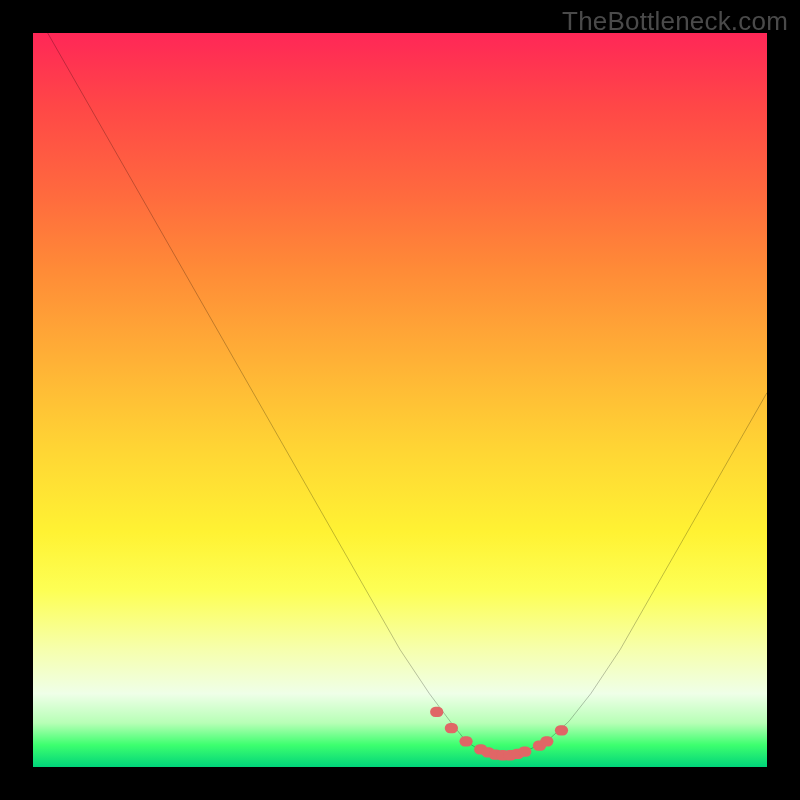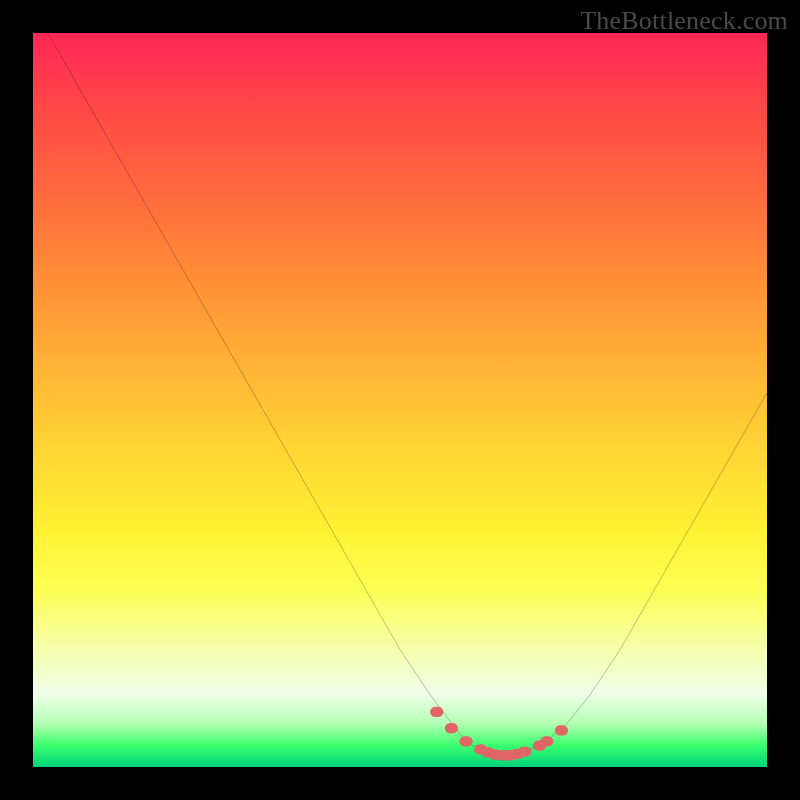--- a/index.html
+++ b/index.html
@@ -7,21 +7,21 @@
   .frame {
     position: relative;
     width: 800px;
     height: 800px;
     background: #000;
   }
   .watermark {
     position: absolute;
     top: 6px;
     right: 12px;
-    font-family: Liberation Serif, serif;
+    font-family: Liberation Sans, sans-serif;
     font-size: 26px;
     font-weight: 400;
     color: #4a4a4a;
     letter-spacing: 0.2px;
     z-index: 10;
   }
   .plot {
     position: absolute;
     left: 33px;
     top: 33px;

